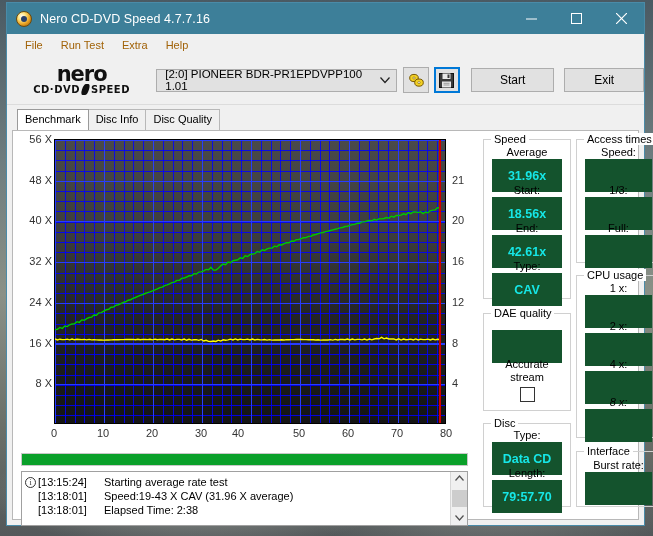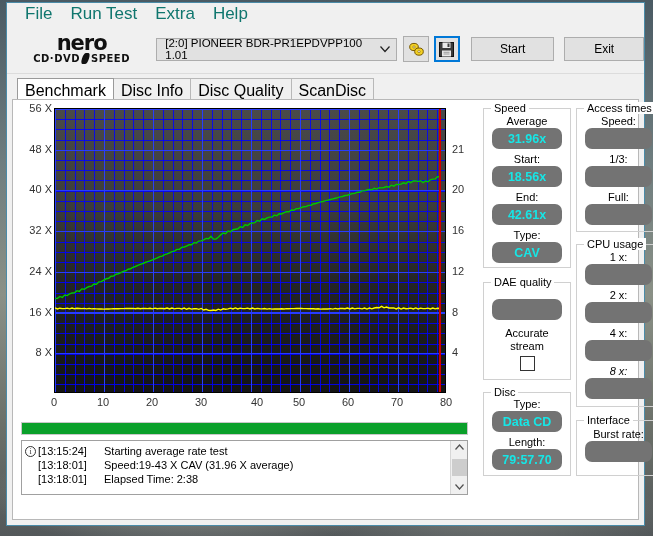--- a/index.html
+++ b/index.html
@@ -49,21 +49,21 @@
     width:45px;height:31px;display:flex;align-items:center;justify-content:center;
     color:#fff;font-size:13px;
   }
   #winbtns{position:absolute;right:0;top:0;display:flex;}
 
   
   #menubar{
     height:22px;background:#f0f0f0;display:flex;align-items:center;
     padding-left:9px;flex:0 0 auto;
   }
-  .menu-item{font-size:17px;color:#0f766e;padding:2px 9px;}
+  .menu-item{font-size:11px;color:#a16207;padding:2px 9px;}
 
   
   #toolbar{
     height:48px;background:#f0f0f0;display:flex;align-items:center;
     flex:0 0 auto;border-bottom:1px solid #dcdcdc;
   }
   #logo{width:150px;display:flex;flex-direction:column;align-items:center;justify-content:center;}
   #logo-nero{
     font-family:"DejaVu Sans",sans-serif;font-weight:bold;font-size:21px;
     letter-spacing:-1px;line-height:19px;color:#111;
@@ -98,21 +98,21 @@
   #btn-start{width:84px;margin-left:6px;margin-right:10px;}
   #btn-exit{width:80px;}
 
   
   #tabs{
     height:21px;display:flex;align-items:flex-end;
     padding-left:10px;background:#f0f0f0;flex:0 0 auto;
     margin-top:4px;
   }
   .tab{
-    font-size:16px;padding:3px 7px 3px 7px;border:1px solid #b8b8b8;
+    font-size:11px;padding:3px 7px 3px 7px;border:1px solid #b8b8b8;
     border-bottom:none;background:#f0f0f0;margin-right:-1px;color:#000;
     box-sizing:border-box;height:21px;
   }
   .tab.active{background:#fff;position:relative;z-index:2;border-color:#9a9a9a;}
 
   
   #content{
     flex:1 1 auto;background:#fff;border:1px solid #b8b8b8;
     margin:0 5px 5px 5px;position:relative;
   }
@@ -188,34 +188,56 @@
   
   .group{
     position:absolute;border:1px solid #d0d0d0;box-sizing:border-box;
   }
   .group > .gtitle{
     position:absolute;top:-7px;left:7px;background:#fff;padding:0 3px;
     font-size:11px;color:#000;white-space:nowrap;
   }
   .fieldlabel{font-size:11px;color:#000;text-align:center;line-height:13px;}
   .lcd{
-    background:#737373;height:21px;display:flex;align-items:center;justify-content:center;
-    font-weight:bold;font-size:12.5px;color:#16e6e6;box-sizing:border-box;border-radius:7px;
+    background:#14532d;height:33px;display:flex;align-items:center;justify-content:center;
+    font-weight:bold;font-size:12.5px;color:#16e6e6;box-sizing:border-box;
   }
   .lcd.empty{color:#000;}
   .stack{position:absolute;left:8px;right:8px;}
   .chk{width:13px;height:13px;border:1px solid #333;background:#fff;margin:3px auto 0 auto;}
 </style>
 </head>
 <body>
 
 <div id="desktop"></div>
 
 <div id="win">
 
+  <div id="titlebar">
+    <div id="app-icon"></div>
+    <div id="title-text">Nero CD-DVD Speed 4.7.7.16</div>
+    <div id="winbtns">
+      <div class="wbtn">
+        <svg width="11" height="11" viewBox="0 0 11 11">
+          <line x1="0" y1="6" x2="11" y2="6" stroke="#fff" stroke-width="1"></line>
+        </svg>
+      </div>
+      <div class="wbtn">
+        <svg width="11" height="11" viewBox="0 0 11 11">
+          <rect x="0.5" y="0.5" width="10" height="10" fill="none" stroke="#fff" stroke-width="1"></rect>
+        </svg>
+      </div>
+      <div class="wbtn">
+        <svg width="11" height="11" viewBox="0 0 11 11">
+          <line x1="0" y1="0" x2="11" y2="11" stroke="#fff" stroke-width="1.2"></line>
+          <line x1="11" y1="0" x2="0" y2="11" stroke="#fff" stroke-width="1.2"></line>
+        </svg>
+      </div>
+    </div>
+  </div>
 
   <div id="menubar">
     <div class="menu-item">File</div>
     <div class="menu-item">Run Test</div>
     <div class="menu-item">Extra</div>
     <div class="menu-item">Help</div>
   </div>
 
   <div id="toolbar">
     <div id="logo">
@@ -257,21 +279,20 @@
     </div>
 
     <div id="btn-start">Start</div>
     <div id="btn-exit">Exit</div>
   </div>
 
   <div id="tabs">
     <div class="tab active">Benchmark</div>
     <div class="tab">Disc Info</div>
     <div class="tab">Disc Quality</div>
-    <div class="tab">ScanDisc</div>
   </div>
 
   <div id="content">
 
     <div id="chart-wrap">
       <div id="ylabels">
           <div class="ylab" style="top: 248.286px;">8 X</div>
           <div class="ylab" style="top: 207.571px;">16 X</div>
           <div class="ylab" style="top: 166.857px;">24 X</div>
           <div class="ylab" style="top: 126.143px;">32 X</div>
@@ -295,21 +316,21 @@
           <div class="y2lab" style="top: 162.857px;">12</div>
           <div class="y2lab" style="top: 122.143px;">16</div>
           <div class="y2lab" style="top: 81.4286px;">20</div>
           <div class="y2lab" style="top: 40.7143px;">21</div>
         </div>
       <div id="xlabels">
           <div class="xlab" style="left: 0px;">0</div>
           <div class="xlab" style="left: 49px;">10</div>
           <div class="xlab" style="left: 98px;">20</div>
           <div class="xlab" style="left: 147px;">30</div>
-          <div class="xlab" style="left: 203px;">40</div>
+          <div class="xlab" style="left: 184px;">40</div>
           <div class="xlab" style="left: 245px;">50</div>
           <div class="xlab" style="left: 294px;">60</div>
           <div class="xlab" style="left: 343px;">70</div>
           <div class="xlab" style="left: 392px;">80</div>
         </div>
     </div>
 
     <div id="progress">
       <div id="progress-fill" style="width: 100%; background: rgb(10, 160, 42);"></div>
     </div>

